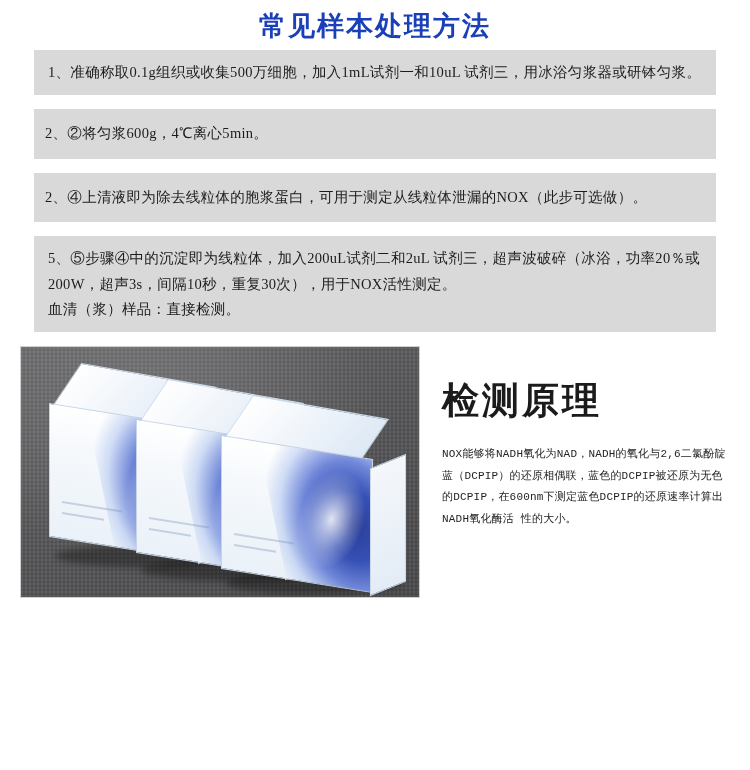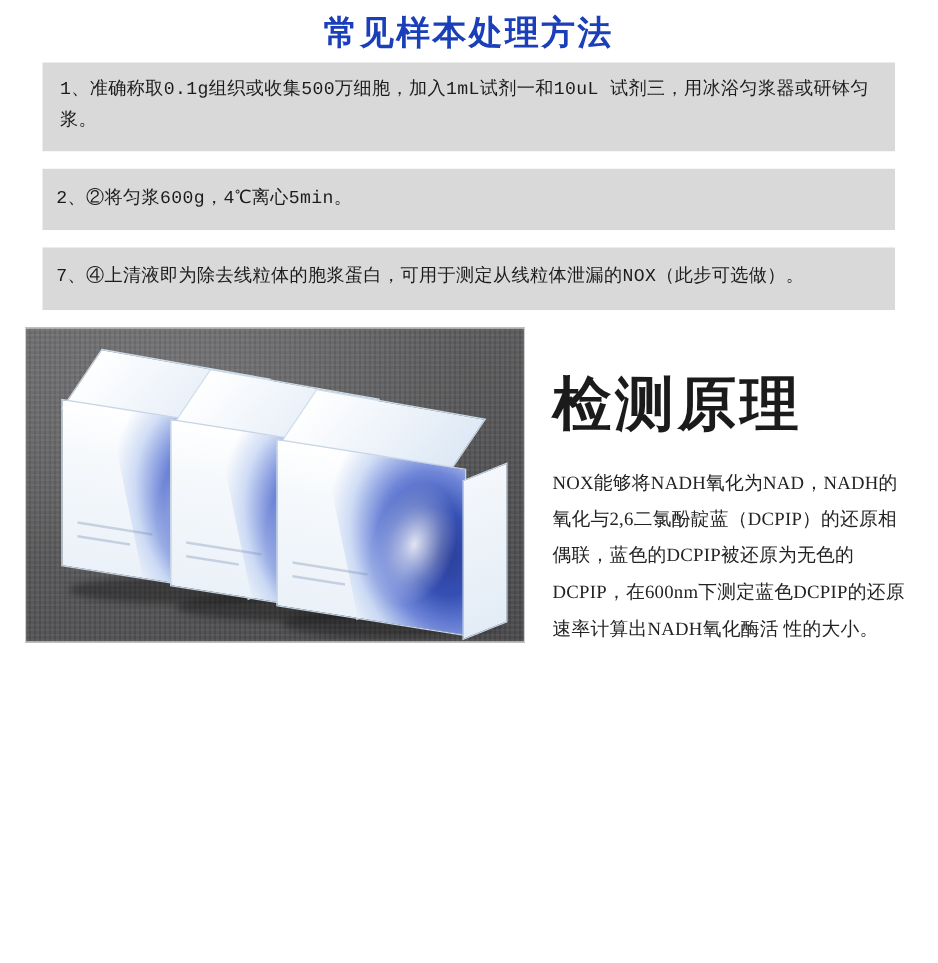--- a/index.html
+++ b/index.html
@@ -33,21 +33,21 @@
     padding: 0 34px;
   }
   .step {
     background: #d9d9d9;
     color: #1c1c1c;
     font-size: 14.5px;
     line-height: 1.75;
     padding: 10px 14px 10px 14px;
     margin-bottom: 14px;
     letter-spacing: 0.3px;
-    font-family: Liberation Mono, monospace;
+    font-family: Liberation Serif, serif;
   }
   .step.short {
     padding: 12px 11px;
   }
   .bottom {
     margin-top: 6px;
     padding: 0 20px 0 20px;
     display: flex;
     align-items: flex-start;
   }
@@ -128,47 +128,49 @@
     background: rgba(0,0,0,0.32);
     filter: blur(3px);
     border-radius: 50%;
   }
   .right-col {
     flex: 1;
     padding-left: 22px;
     padding-top: 30px;
   }
   .principle-title {
-    font-size: 47px;
+    font-size: 37px;
     font-weight: bold;
     color: #1b1b1b;
     letter-spacing: 3px;
     font-family: "DejaVu Sans", "Liberation Sans", sans-serif;
     margin-bottom: 18px;
   }
   .principle-text {
-    font-size: 15px;
+    font-size: 11px;
     line-height: 1.95;
     color: #232323;
-    font-family: Liberation Serif, serif;
+    font-family: Liberation Mono, monospace;
     letter-spacing: 0.2px;
     max-width: 290px;
   }
 </style>
 </head>
 <body>
 
 <div class="page">
 
   <div class="main-title">常见样本处理方法</div>
 
   <div class="steps">
     <div class="step">1、准确称取0.1g组织或收集500万细胞，加入1mL试剂一和10uL 试剂三，用冰浴匀浆器或研钵匀浆。</div>
     <div class="step short">2、②将匀浆600g，4℃离心5min。</div>
-    <div class="step short">7、④上清液即为除去线粒体的胞浆蛋白，可用于测定从线粒体泄漏的NOX（此步可选做）。</div>
+    <div class="step short">2、④上清液即为除去线粒体的胞浆蛋白，可用于测定从线粒体泄漏的NOX（此步可选做）。</div>
+    <div class="step" style="white-space: pre-line;">5、⑤步骤④中的沉淀即为线粒体，加入200uL试剂二和2uL 试剂三，超声波破碎（冰浴，功率20％或200W，超声3s，间隔10秒，重复30次），用于NOX活性测定。
+血清（浆）样品：直接检测。</div>
   </div>
 
   <div class="bottom">
 
     <div class="photo-wrap">
       <div class="floor"></div>
 
       <div class="shadow" style="left:34px; top:198px; width:180px; height:22px;"></div>
       <div class="shadow" style="left:120px; top:212px; width:190px; height:22px;"></div>
       <div class="shadow" style="left:205px; top:225px; width:175px; height:22px;"></div>

